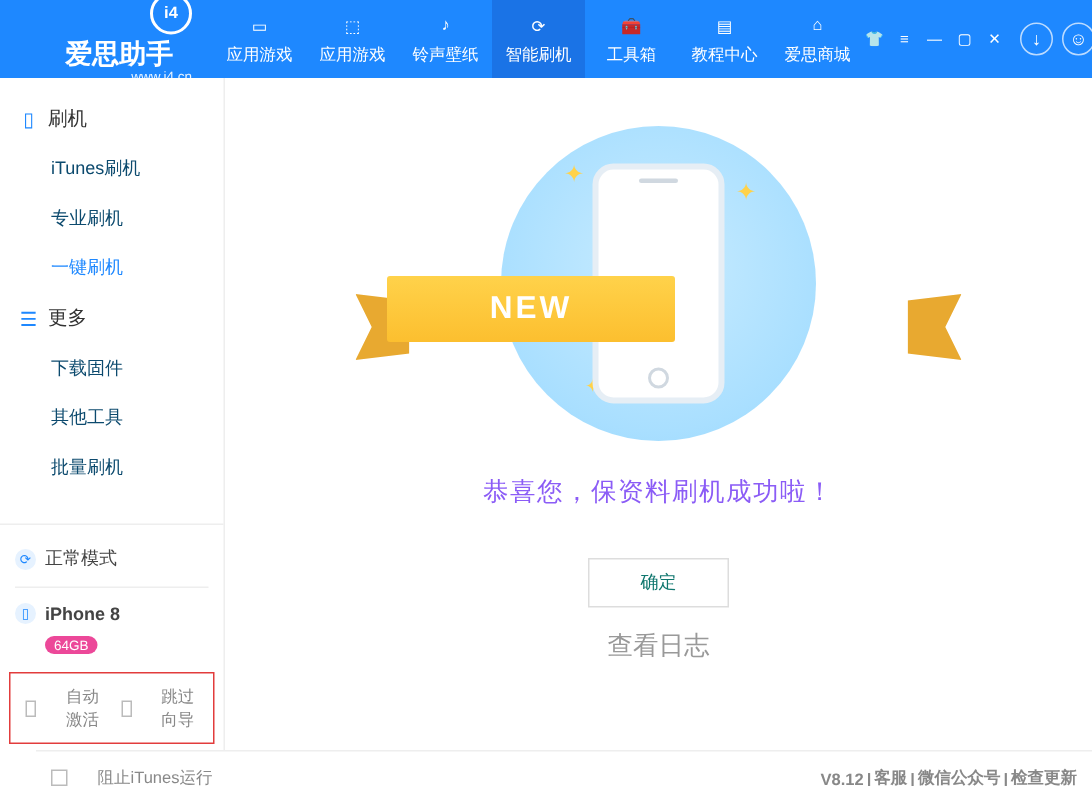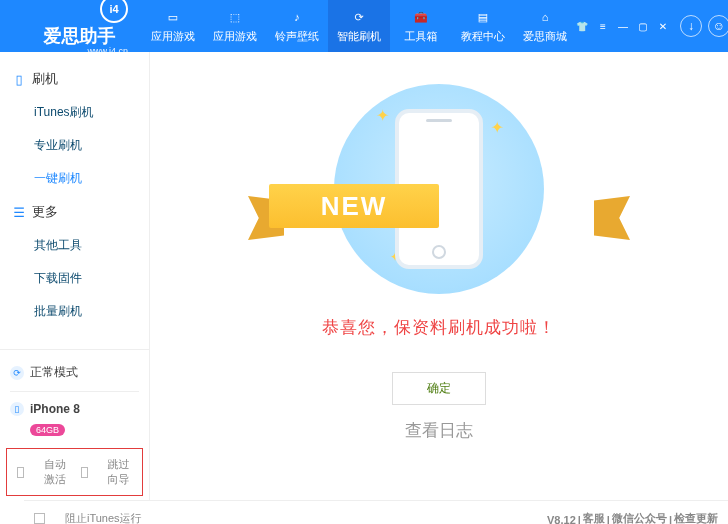--- a/index.html
+++ b/index.html
@@ -40,25 +40,25 @@
 
     .main { flex: 1; display: flex; flex-direction: column; align-items: center; justify-content: center; position: relative; }
     .hero { width: 210px; height: 210px; border-radius: 50%; background: radial-gradient(circle at 50% 45%, #c9ecff 0%, #a9dfff 70%, #96d6fb 100%); display: flex; align-items: center; justify-content: center; position: relative; margin-top: -26px; }
     .phone { width: 88px; height: 160px; background: #fff; border: 4px solid #e6eef5; border-radius: 14px; position: relative; z-index: 2; }
     .phone::before { content: ""; position: absolute; top: 6px; left: 50%; transform: translateX(-50%); width: 26px; height: 3px; background: #d0d8e0; border-radius: 2px; }
     .phone::after { content: ""; position: absolute; bottom: 6px; left: 50%; transform: translateX(-50%); width: 10px; height: 10px; border: 2px solid #d0d8e0; border-radius: 50%; }
     .ribbon { position: absolute; z-index: 3; left: 50%; transform: translateX(-50%); top: 100px; }
     .ribbon-back-l, .ribbon-back-r { position: absolute; width: 36px; height: 44px; background: #e8a930; top: 12px; }
     .ribbon-back-l { left: -106px; clip-path: polygon(0 0, 100% 10%, 100% 90%, 0 100%, 30% 50%); }
     .ribbon-back-r { right: -106px; clip-path: polygon(0 10%, 100% 0, 70% 50%, 100% 100%, 0 90%); }
-    .ribbon-front { width: 170px; height: 44px; background: linear-gradient(#ffd24a, #fcbf2f); display: flex; align-items: center; justify-content: center; color: #fff; font-weight: 800; font-size: 26px; letter-spacing: 2px; position: relative; left: -85px; border-radius: 2px; }
+    .ribbon-front { width: 192px; height: 44px; background: linear-gradient(#ffd24a, #fcbf2f); display: flex; align-items: center; justify-content: center; color: #fff; font-weight: 800; font-size: 21px; letter-spacing: 2px; position: relative; left: -85px; border-radius: 2px; }
     .spark { position: absolute; color: #ffd24a; font-size: 16px; }
 
-    .msg { font-size: 17px; color: #ef4444; margin-top: 22px; letter-spacing: 1px; }
-    .ok-btn { margin-top: 33px; border: 1px solid #ddd; background: #fff; padding: 7px 34px; font-size: 12px; cursor: pointer; color: #4d7c0f; }
+    .msg { font-size: 17px; color: #8b5cf6; margin-top: 22px; letter-spacing: 1px; }
+    .ok-btn { margin-top: 33px; border: 1px solid #ddd; background: #fff; padding: 7px 34px; font-size: 12px; cursor: pointer; color: #0f766e; }
     .log-link { margin-top: 14px; font-size: 17px; color: #999; cursor: pointer; }
 
     .footer { height: 36px; border-top: 1px solid #eee; display: flex; align-items: center; font-size: 11px; color: #888; padding: 4px 10px; margin-left: 24px; }
     .footer .chk { color: #888; }
     .footer-right { margin-left: auto; display: flex; gap: 2px; align-items: flex-end; font-weight: bold; }
     .footer-right span { color: #888; }
     .vdiv { color: #ddd; }
   </style>
 </head>
 <body>
@@ -122,22 +122,22 @@
         <span>刷机</span>
       </div>
       <div class="sb-item">iTunes刷机</div>
       <div class="sb-item">专业刷机</div>
       <div class="sb-item active">一键刷机</div>
 
       <div class="sb-group">
         <span class="gicon">☰</span>
         <span>更多</span>
       </div>
+      <div class="sb-item">下载固件</div>
       <div class="sb-item">其他工具</div>
-      <div class="sb-item">下载固件</div>
       <div class="sb-item">批量刷机</div>
     </div>
 
     <div class="sb-bottom">
       <div class="sb-status">
         <span class="dot">⟳</span>
         <span>正常模式</span>
       </div>
       <div class="sb-sep"></div>
       <div class="sb-status">

